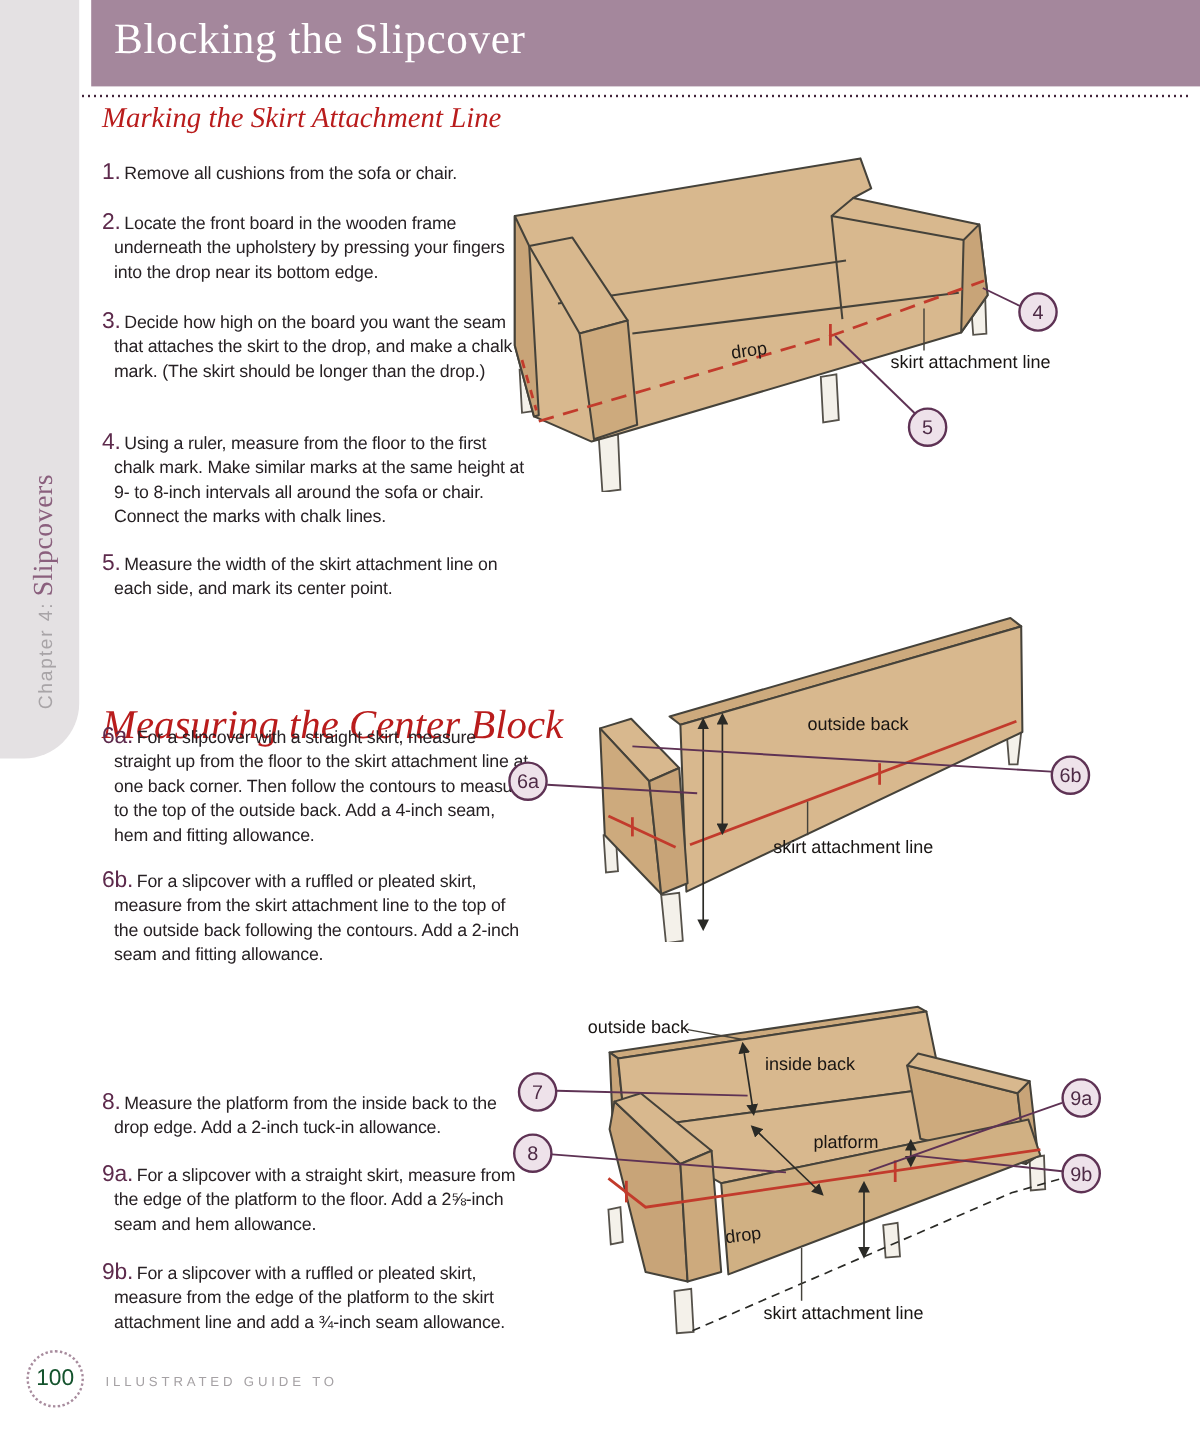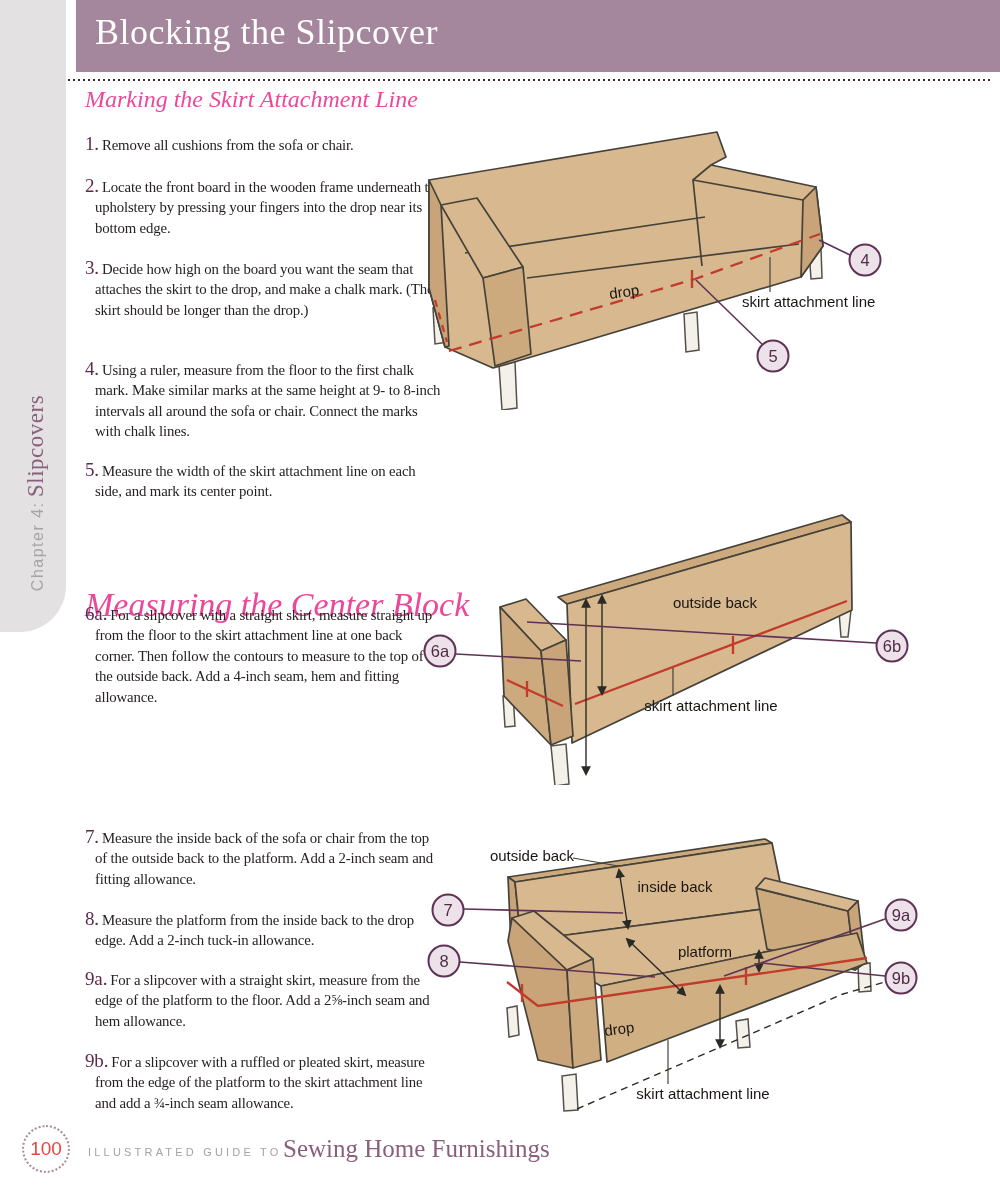--- a/index.html
+++ b/index.html
@@ -16,45 +16,45 @@
 
   
   .band{position:absolute;left:76px;top:0;width:934px;height:72px;background:#a4879c;}
   .band h1{margin:0;padding:14px 0 0 19px;font-family:"Liberation Serif",serif;font-weight:400;
            font-size:36px;color:#ffffff;letter-spacing:0.5px;line-height:1;}
   .dotted-rule{position:absolute;left:68px;top:79px;width:925px;height:2px;
        background-image:repeating-linear-gradient(90deg,#42243a 0 2px,transparent 2px 5px);}
 
   
   .sec{position:absolute;left:85px;margin:0;font-family:"Liberation Serif",serif;
-       font-style:italic;font-weight:400;color:#ec4899;}
+       font-style:italic;font-weight:400;color:#b91c1c;}
   .sec1{top:86px;font-size:24px;}
   .sec2{top:586px;font-size:34px;}
 
   
   .step{position:absolute;left:85px;width:348px;font-size:14.8px;line-height:1.38;
-        letter-spacing:-0.15px;color:#272124;padding-left:10px;text-indent:-10px;font-family:Liberation Serif, serif;}
+        letter-spacing:-0.15px;color:#272124;padding-left:10px;text-indent:-10px;}
   .step .num{font-size:19px;color:#5d2a4c;margin-right:3px;line-height:1;}
 
   
   .fig{position:absolute;left:415px;}
   #fig1{top:120px;} #fig2{top:500px;} #fig3{top:818px;}
   svg text{font-family:"Liberation Sans",sans-serif;fill:#191513;font-size:15px;}
   .mid{text-anchor:middle;}
   .callout circle{fill:#eee2ea;stroke:#5e3254;stroke-width:2;}
   .callout text{fill:#4e2b46;font-size:16.5px;text-anchor:middle;}
   .leader{stroke:#5e3254;stroke-width:1.6;fill:none;}
   .lblLeader{stroke:#45423a;stroke-width:1.2;fill:none;}
   .red{stroke:#c23b2c;stroke-width:2.3;fill:none;}
   .meas{stroke:#2a2a26;stroke-width:1.4;fill:none;}
 
   
   .page-circle{position:absolute;left:22px;top:1125px;width:44px;height:44px;border:2px dotted #a88c9e;
        border-radius:50%;display:flex;align-items:center;justify-content:center;
-       color:#ef4444;font-size:19px;}
+       color:#14532d;font-size:19px;}
   .footer-series{position:absolute;left:88px;top:1146px;font-size:11px;letter-spacing:3.2px;color:#a5a1a4;}
   .footer-title{position:absolute;left:283px;top:1135px;font-family:"Liberation Serif",serif;
        font-size:25px;color:#8a5f7d;}
 </style>
 </head>
 <body>
 
 <div class="page">
 
   <aside class="tab"></aside>
@@ -84,22 +84,22 @@
   </div>
   <div class="step" style="top:460px">
     <span class="num">5.</span><span>Measure the width of the skirt attachment line on each side, and mark its center point.</span>
   </div>
 
   <h2 class="sec sec2">Measuring the Center Block</h2>
 
   <div class="step" style="top:604px">
     <span class="num">6a.</span><span>For a slipcover with a straight skirt, measure straight up from the floor to the skirt attachment line at one back corner. Then follow the contours to measure to the top of the outside back. Add a 4-inch seam, hem and fitting allowance.</span>
   </div>
-  <div class="step" style="top:827px">
-    <span class="num">7.</span><span>Measure the inside back of the sofa or chair from the top of the outside back to the platform. Add a 2-inch seam and fitting allowance.</span>
+  <div class="step" style="top:724px">
+    <span class="num">6b.</span><span>For a slipcover with a ruffled or pleated skirt, measure from the skirt attachment line to the top of the outside back following the contours. Add a 2-inch seam and fitting allowance.</span>
   </div>
   <div class="step" style="top:909px">
     <span class="num">8.</span><span>Measure the platform from the inside back to the drop edge. Add a 2-inch tuck-in allowance.</span>
   </div>
   <div class="step" style="top:969px">
     <span class="num">9a.</span><span>For a slipcover with a straight skirt, measure from the edge of the platform to the floor. Add a 2⅝-inch seam and hem allowance.</span>
   </div>
   <div class="step" style="top:1051px">
     <span class="num">9b.</span><span>For a slipcover with a ruffled or pleated skirt, measure from the edge of the platform to the skirt attachment line and add a ¾-inch seam allowance.</span>
   </div>
@@ -253,15 +253,14 @@
         <circle cx="486" cy="160" r="15.5"></circle>
         <text x="486" y="166">9b</text>
       </g>
     </g>
   </svg>
 
   <div class="page-circle">
     <span>100</span>
   </div>
   <div class="footer-series">ILLUSTRATED GUIDE TO</div>
-  <div class="footer-title">Sewing Home Furnishings</div>
 
 </div>
 
 </body></html>

